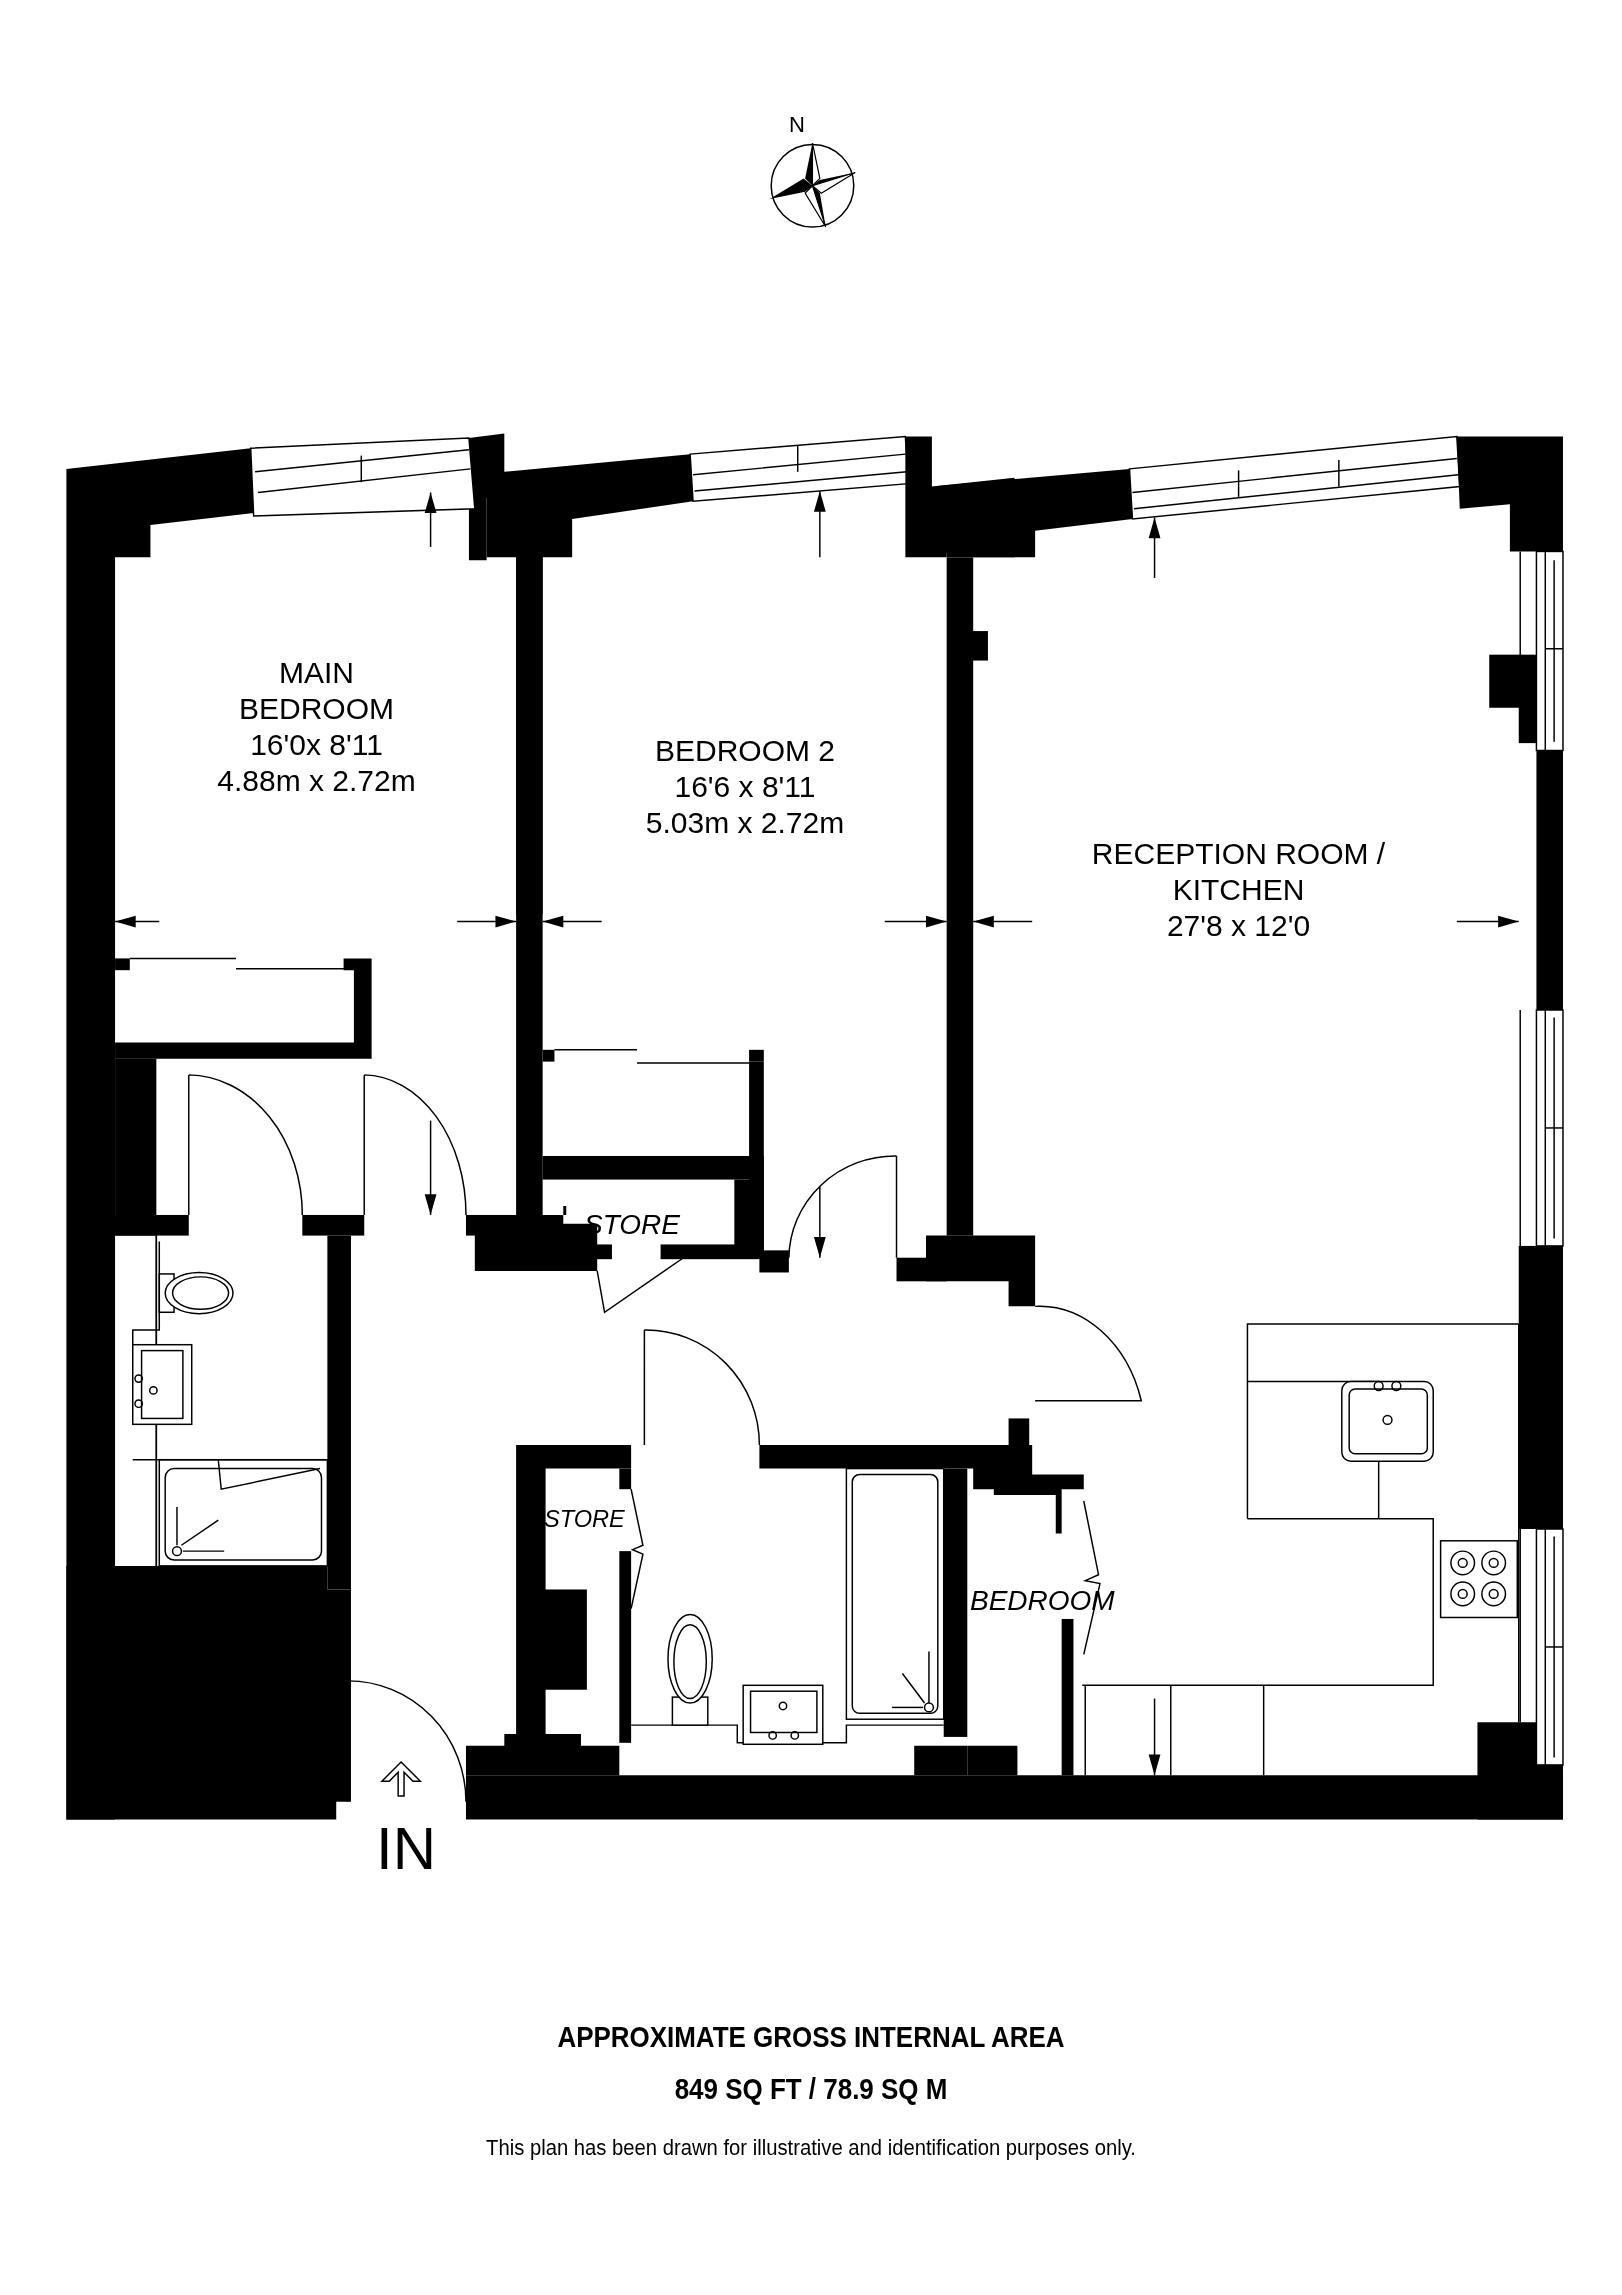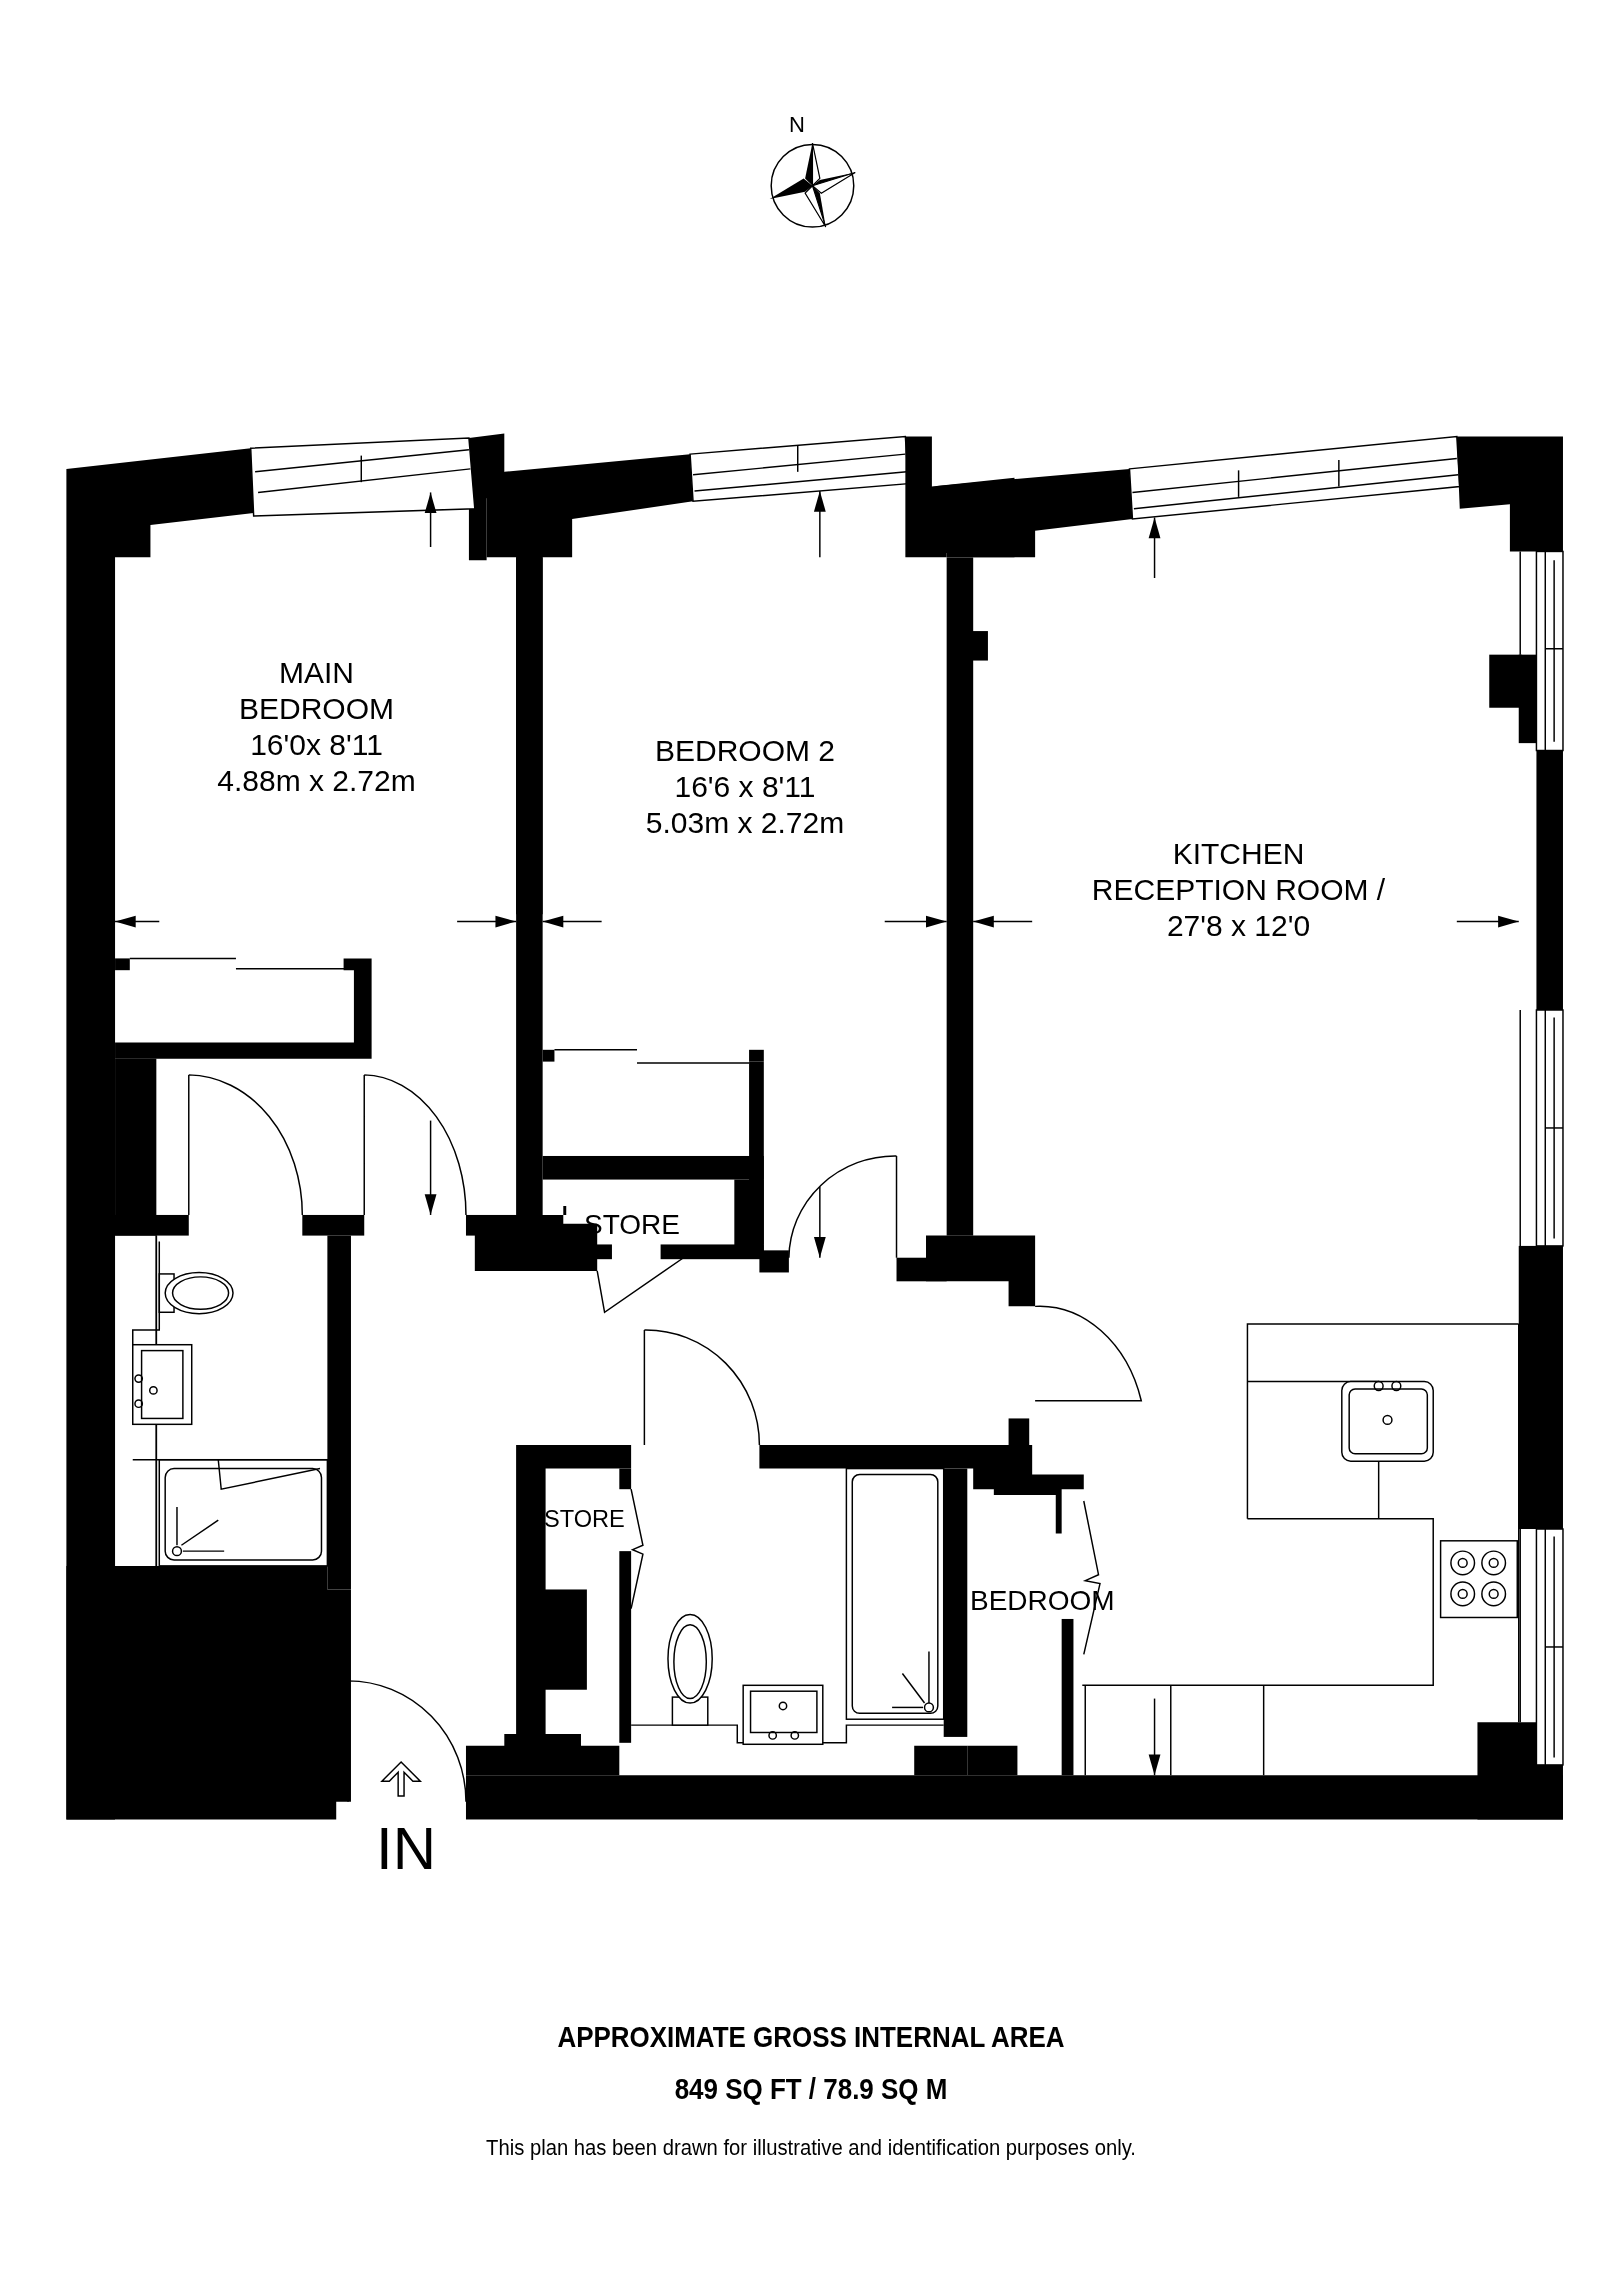--- a/index.html
+++ b/index.html
@@ -4,21 +4,21 @@
 <style>
   html, body { margin: 0; padding: 0; background: #ffffff; }
   body { width: 1622px; height: 2295px; position: relative; overflow: hidden; font-family: "Liberation Sans", sans-serif; }
   #plan { position: absolute; left: 0; top: 0; width: 1622px; height: 2295px; }
   .wall { fill: #000000; }
   .thin { fill: none; stroke: #000000; stroke-width: 1; }
   .thin2 { fill: #ffffff; stroke: #000000; stroke-width: 1; }
   .room-label { position: absolute; text-align: center; color: #000; font-family: "Liberation Sans", sans-serif; line-height: 1.2; }
   .room-label div { white-space: nowrap; }
   .big { font-size: 30px; }
-  .small-lbl { position: absolute; font-size: 25px; color: #000; font-family: "Liberation Sans", sans-serif; white-space: nowrap; }
+  .small-lbl { position: absolute; font-size: 25px; color: #000; font-family: "Liberation Sans", sans-serif; white-space: nowrap; font-style: italic; }
   .footer { position: absolute; left: 0; width: 1622px; text-align: center; color: #000; font-family: "Liberation Sans", sans-serif; }
   .footer .t1 { position: absolute; top: 2020px; width: 1622px; font-size: 29.5px; font-weight: bold; letter-spacing: 0px; transform: scaleX(0.88); }
   .footer .t2 { position: absolute; top: 2072px; width: 1622px; font-size: 29.5px; font-weight: bold; transform: scaleX(0.88); }
   .footer .t3 { position: absolute; top: 2135px; width: 1622px; font-size: 22px; transform: scaleX(0.92); }
   .compass-n { position: absolute; left: 789px; top: 112px; font-size: 22px; }
   .in-label { position: absolute; left: 376px; top: 1814px; font-size: 60px; }
 </style>
 </head>
 <body>
 
@@ -301,22 +301,22 @@
   <div>4.88m x 2.72m</div>
 </div>
 
 <div class="room-label big" style="left:568px; top:733px; width:354px;">
   <div>BEDROOM 2</div>
   <div>16'6 x 8'11</div>
   <div>5.03m x 2.72m</div>
 </div>
 
 <div class="room-label big" style="left:1010px; top:836px; width:457px;">
+  <div>RECEPTION ROOM /</div>
   <div>KITCHEN</div>
-  <div>RECEPTION ROOM /</div>
   <div>27'8 x 12'0</div>
 </div>
 
 <div class="small-lbl" style="left:584px; top:1209px; font-size:28px;">STORE</div>
 <div class="small-lbl" style="left:544px; top:1506px; font-size:23.6px;">STORE</div>
 <div class="small-lbl" style="left:970px; top:1585px; font-size:28px;">BEDROOM</div>
 <div class="in-label">IN</div>
 
 <div class="footer">
   <div class="t1">APPROXIMATE GROSS INTERNAL AREA</div>

